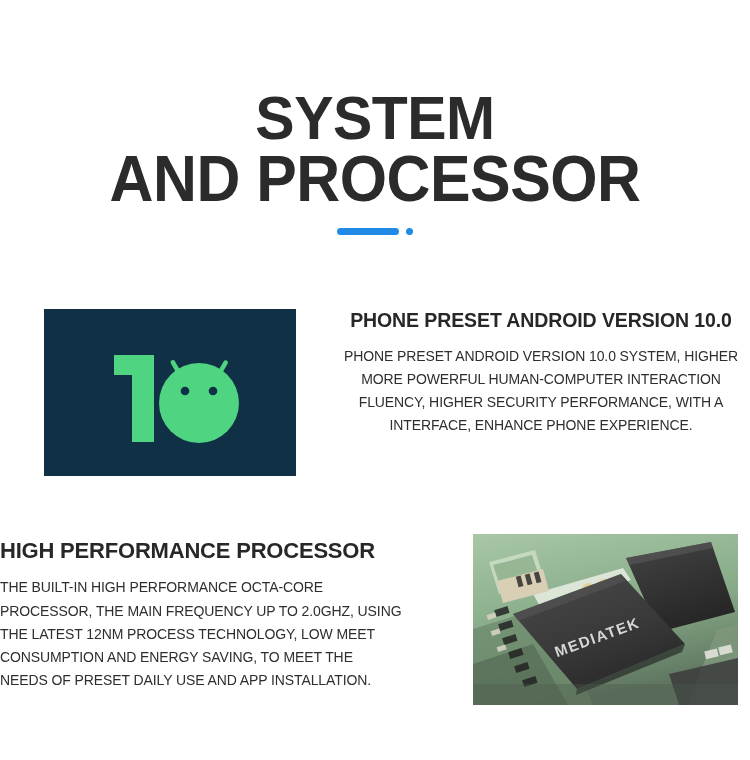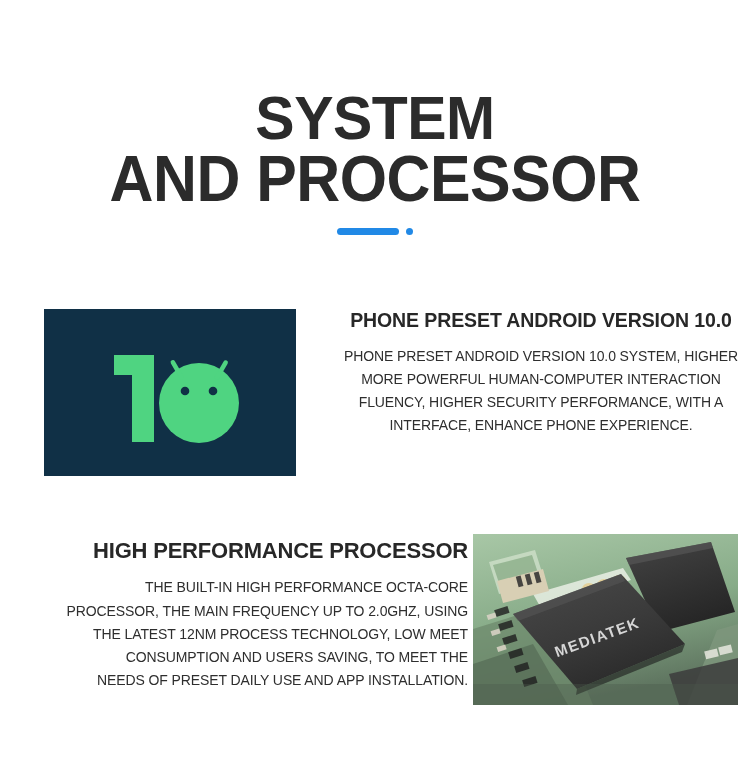--- a/index.html
+++ b/index.html
@@ -108,21 +108,21 @@
     top: 532px;
     left: 0;
     width: 750px;
     height: 180px;
   }
   .proc-copy {
     position: absolute;
     left: 0;
     top: 0;
     width: 468px;
-    text-align: right;
+    text-align: left;
   }
   .proc-head {
     font-weight: 700;
     font-size: 22px;
     line-height: 1.15;
     color: #272727;
     letter-spacing: -0.2px;
     margin: 6px 0 0 0;
   }
   .proc-copy .body-copy { }
@@ -180,21 +180,21 @@
 </section>
 
 <section class="sec-processor">
 
   <div class="proc-copy">
     <h2 class="proc-head">HIGH PERFORMANCE PROCESSOR</h2>
     <p class="body-copy">
       <span>THE BUILT-IN HIGH PERFORMANCE OCTA-CORE</span>
       <span>PROCESSOR, THE MAIN FREQUENCY UP TO 2.0GHZ, USING</span>
       <span>THE LATEST 12NM PROCESS TECHNOLOGY, LOW MEET</span>
-      <span>CONSUMPTION AND USERS SAVING, TO MEET THE</span>
+      <span>CONSUMPTION AND ENERGY SAVING, TO MEET THE</span>
       <span>NEEDS OF PRESET DAILY USE AND APP INSTALLATION.</span>
     </p>
   </div>
 
   <div class="pcb-art">
     <svg viewBox="0 0 265 171" xmlns="http://www.w3.org/2000/svg">
       <defs>
         <linearGradient id="pcbg" x1="0" y1="0" x2="0.3" y2="1">
           <stop offset="0" stop-color="#a8c7a6"></stop>
           <stop offset="0.55" stop-color="#87ab88"></stop>

